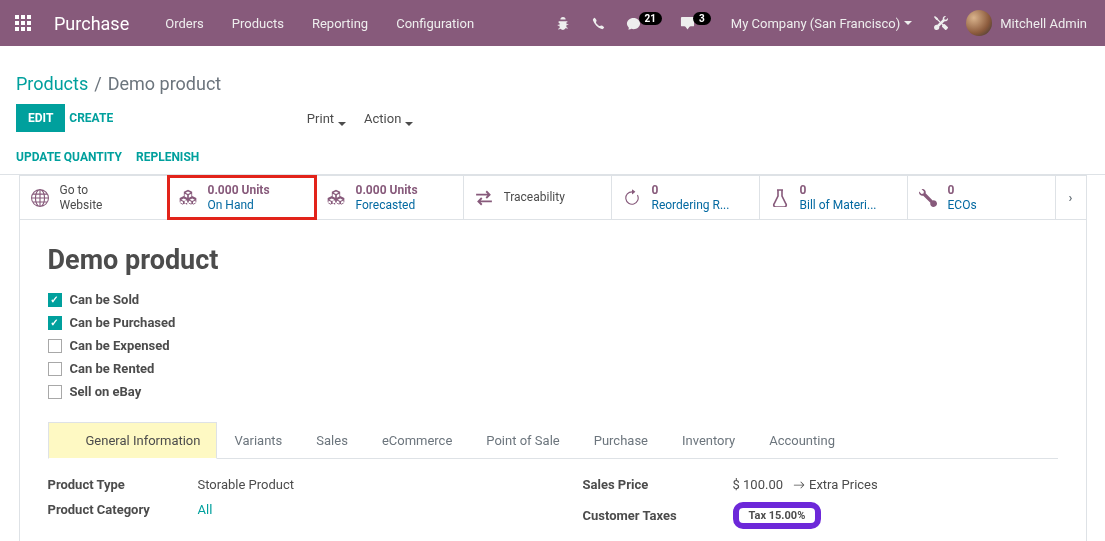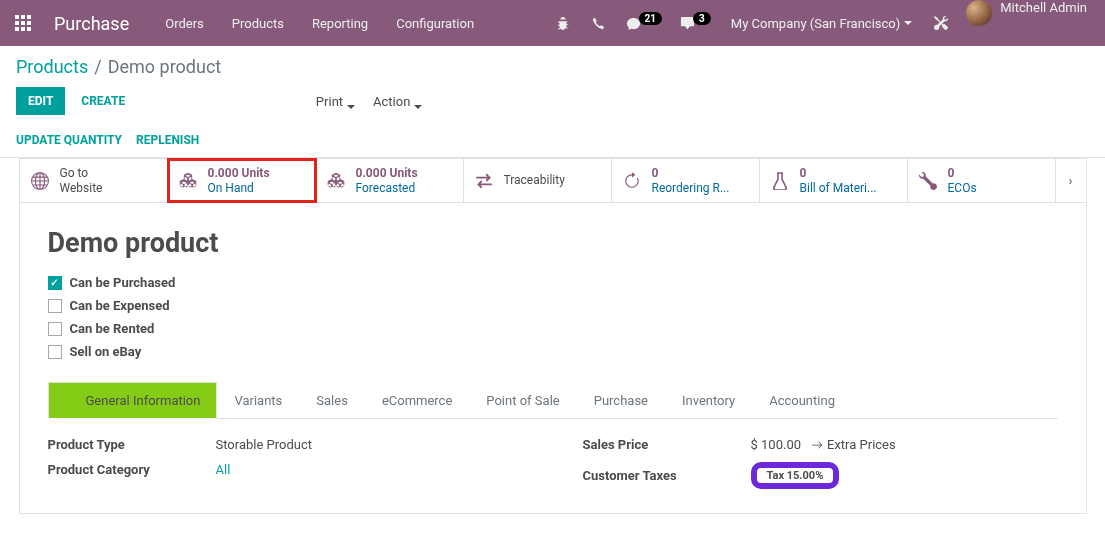--- a/index.html
+++ b/index.html
@@ -17,31 +17,31 @@
 .navbar .apps-icon { width: 46px; height: 46px; display: flex; align-items: center; justify-content: center; cursor: pointer; }
 .navbar .brand { font-size: 18px; font-weight: 400; padding: 0 24px 0 8px; }
 .navbar .menu { display: flex; gap: 4px; }
 .navbar .menu-item { padding: 0 12px; height: 46px; display: flex; align-items: center; cursor: pointer; font-size: 13px; color: #eee; }
 .navbar .spacer { flex: 1; }
 .navbar .right { display: flex; align-items: center; gap: 2px; }
 .navbar .icon-btn { width: 34px; height: 46px; display: flex; align-items: center; justify-content: center; cursor: pointer; color: #eee; }
 .navbar .badge-btn { height: 46px; display: flex; align-items: center; padding: 0 8px; cursor: pointer; position: relative; color: #eee; }
 .navbar .badge { background: #000000; color: #fff; font-size: 10px; padding: 1px 6px; border-radius: 9px; font-weight: 700; margin-left: -2px; position: relative; top: -5px;}
 .navbar .company { padding: 0 10px; height: 46px; display: flex; align-items: center; cursor: pointer; color: #eee; font-size: 13px; gap: 4px;}
-.navbar .user { padding: 0 10px 0 6px; height: 46px; display: flex; cursor: pointer; gap: 8px; color: #eee; font-size: 13px; }
+.navbar .user { padding: 0 10px 0 6px; height: 46px; display: flex; align-items: center; cursor: pointer; gap: 8px; color: #eee; font-size: 13px; }
 .navbar .avatar { width: 26px; height: 26px; border-radius: 50%; background: #666; background-image: radial-gradient(circle at 30% 30%, #d9b38c 0%, #8b5a3c 60%, #333 100%); }
 
 
 .control-panel { border-bottom: 1px solid #dee2e6; }
 .breadcrumb-row { padding: 10px 16px 0 16px; }
-.breadcrumb { font-size: 18px; color: #6c757d; }
+.breadcrumb { font-size: 18px; color: #6c757d; margin-top: 17px; }
 .breadcrumb a { color: #00a09d; text-decoration: none; }
 .breadcrumb .sep { margin: 0 6px; color: #6c757d; }
 .cp-buttons-row { display: flex; align-items: center; padding: 10px 16px 12px 16px; }
-.cp-left { display: flex; align-items: center; gap: 12px; }
+.cp-left { display: flex; align-items: center; }
 .btn-primary { background: #00a09d; color: #fff; border: none; padding: 7px 12px; font-size: 12px; font-weight: 700; cursor: pointer; }
 .btn-link { background: transparent; border: none; color: #00a09d; font-weight: 700; font-size: 12px; cursor: pointer; padding: 6px 4px; }
 .cp-center { flex: 1; display: flex; justify-content: center; gap: 18px; }
 .dd-link { color: #4c4c4c; font-size: 13px; cursor: pointer; display: flex; align-items: flex-end; gap: 4px;}
 .cp-bottom { padding: 6px 16px 10px 16px; display: flex; gap: 14px; }
 .cp-action-link { color: #00a09d; font-weight: 700; font-size: 12px; cursor: pointer; }
 
 
 .sheet-wrap { padding: 0 18px; border-radius: 32px; }
 .sheet { max-width: 1068px; margin: 0 auto; background: #fff; }
@@ -60,28 +60,28 @@
 .product-title { font-size: 27px; color: #4c4c4c; margin-bottom: 16px; }
 .checks { display: flex; flex-direction: column; gap: 8px; margin-bottom: 22px; }
 .check-row { display: flex; align-items: center; gap: 8px; font-size: 13px; font-weight: 700; color: #4c4c4c; }
 .check-box { width: 14px; height: 14px; border: 1px solid #a8a8a8; background: #fff; display: flex; align-items: center; justify-content: center; }
 .check-box.checked { background: #00a09d; border-color: #00a09d; }
 .check-box.checked::after { content: "✓"; color: #fff; font-size: 10px; line-height: 1; }
 
 
 .tabs { display: flex; border-bottom: 1px solid #dee2e6; margin-bottom: 18px; }
 .tab { padding: 10px 16px; color: #00a09d; font-size: 13px; cursor: pointer; border: 1px solid transparent; border-bottom: none; position: relative; top: 1px; background: transparent;}
-.tab.active { color: #4c4c4c; border-color: #dee2e6; background: #84cc16; border-bottom: 1px solid #fff; padding-left: 37px; }
+.tab.active { color: #4c4c4c; border-color: #dee2e6; background: #fef9c3; border-bottom: 1px solid #fff; padding-left: 37px; }
 .tab:not(.active) { color: #6c757d; }
 
 
 .form-body { display: flex; gap: 60px; }
 .col { flex: 1; display: flex; flex-direction: column; gap: 10px; }
 .field-row { display: flex; align-items: center; }
-.field-label { width: 168px; color: #4c4c4c; font-weight: 700; font-size: 13px; }
+.field-label { width: 150px; color: #4c4c4c; font-weight: 700; font-size: 13px; }
 .field-value { color: #4c4c4c; font-size: 13px; text-align: center; }
 .field-value.link { color: #00a09d; }
 .price-val { display: flex; align-items: center; gap: 10px; }
 .extra-link { color: #4c4c4c; font-size: 13px; display: flex; align-items: center; gap: 4px; }
 .tax-tag { border: 6px solid #6d28d9; border-radius: 10px; padding: 1px 10px; font-size: 11px; font-weight: 700; display: inline-block; }
 
 .caret-down { width: 0; height: 0; border-left: 4px solid transparent; border-right: 4px solid transparent; border-top: 4px solid currentColor; display: inline-block; }
 </style>
 </head>
 <body>
@@ -263,20 +263,24 @@
         </div>
       </div>
 
       <div class="stat-more">›</div>
     </div>
 
     <div class="form-sheet">
       <h1 class="product-title">Demo product</h1>
 
       <div class="checks">
+        <div class="check-row">
+          <div class="check-box checked"></div>
+          <span>Can be Sold</span>
+        </div>
         <div class="check-row">
           <div class="check-box checked"></div>
           <span>Can be Purchased</span>
         </div>
         <div class="check-row">
           <div class="check-box"></div>
           <span>Can be Expensed</span>
         </div>
         <div class="check-row">
           <div class="check-box"></div>

